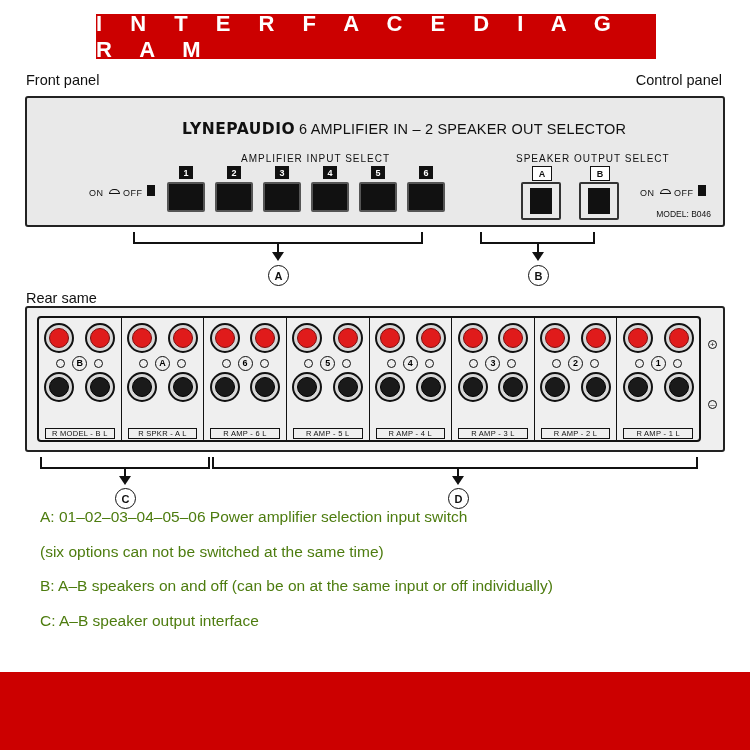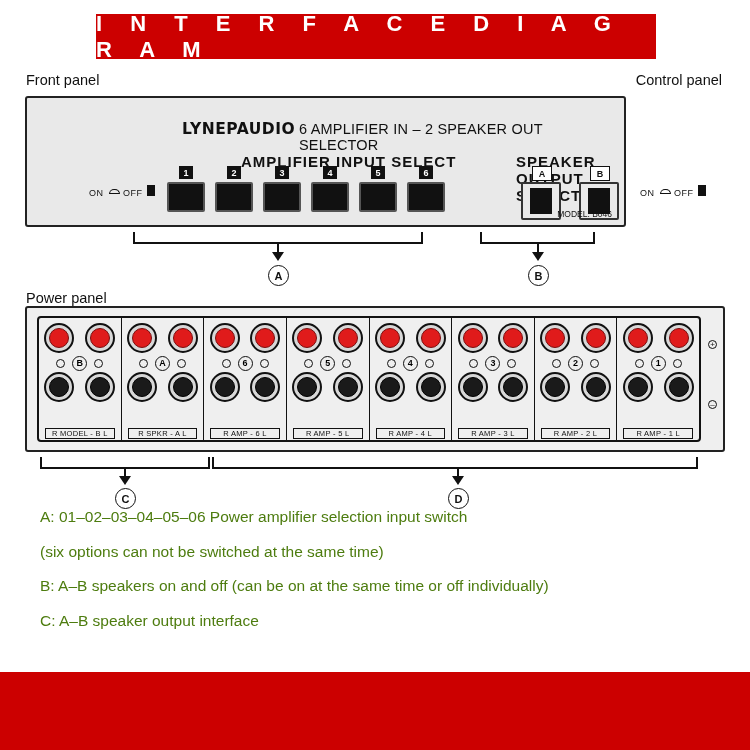--- a/index.html
+++ b/index.html
@@ -46,21 +46,21 @@
   }
   .lbl-front { left: 26px; top: 72px; }
   .lbl-control { right: 28px; top: 72px; }
   .lbl-rear { left: 26px; top: 290px; }
 
   
   .front-panel {
     position: absolute;
     left: 25px;
     top: 96px;
-    width: 601px;
+    width: 700px;
     height: 131px;
     background: #e9e9e9;
     border: 2px solid #222;
     border-radius: 3px;
     box-sizing: border-box;
   }
   .brand {
     position: absolute;
     left: 155px;
     top: 22px;
@@ -73,24 +73,24 @@
   .front-title {
     position: absolute;
     left: 272px;
     top: 23px;
     font-size: 14.5px;
     color: #111;
     letter-spacing: 0.2px;
   }
   .sec-label {
     position: absolute;
-    font-size: 15px;
+    font-size: 10px;
     letter-spacing: 1px;
     color: #111;
-    font-weight: bold;
+    font-weight: normal;
   }
   .amp-sel-label { left: 214px; top: 55px; }
   .spk-sel-label { left: 489px; top: 55px; }
 
   .num-badge {
     position: absolute;
     width: 14px;
     height: 13px;
     background: #111;
     color: #fff;
@@ -340,21 +340,21 @@
 </style>
 </head>
 <body>
 
 <div class="page">
 
   <div class="title-banner">I N T E R F A C E     D I A G R A M</div>
 
   <div class="lbl lbl-front">Front panel</div>
   <div class="lbl lbl-control">Control panel</div>
-  <div class="lbl lbl-rear">Power panel</div>
+  <div class="lbl lbl-rear">Rear same</div>
 
   <div class="front-panel">
 
     <div class="brand">LYNEPAUDIO</div>
     <div class="front-title">6 AMPLIFIER IN – 2 SPEAKER OUT SELECTOR</div>
 
     <div class="sec-label amp-sel-label">AMPLIFIER  INPUT  SELECT</div>
     <div class="sec-label spk-sel-label">SPEAKER  OUTPUT  SELECT</div>
 
     <div class="onoff" style="left:62px; top:90px;">ON</div>
@@ -623,20 +623,20 @@
   <div class="circ-letter" style="left:115px; top:488px;">C</div>
 
   <div class="brace" style="left:212px; top:457px; width:486px;"></div>
   <div class="arrow-stem" style="left:457px; top:469px; height:9px;"></div>
   <div class="arrow-down" style="left:452px; top:476px;"></div>
   <div class="circ-letter" style="left:448px; top:488px;">D</div>
 
   <div class="legend">
     <p>A: 01–02–03–04–05–06 Power amplifier selection input switch</p>
     <p>(six options can not be switched at the same time)</p>
-    <p>B: A–B speakers on and off (can be on at the same time or off individually)</p>
+    <p>B: A–B speakers on and off (can be on at the same input or off individually)</p>
     <p>C: A–B speaker output interface</p>
   </div>
 
   <div class="bottom-banner">
   </div>
 
 </div>
 
 </body></html>

